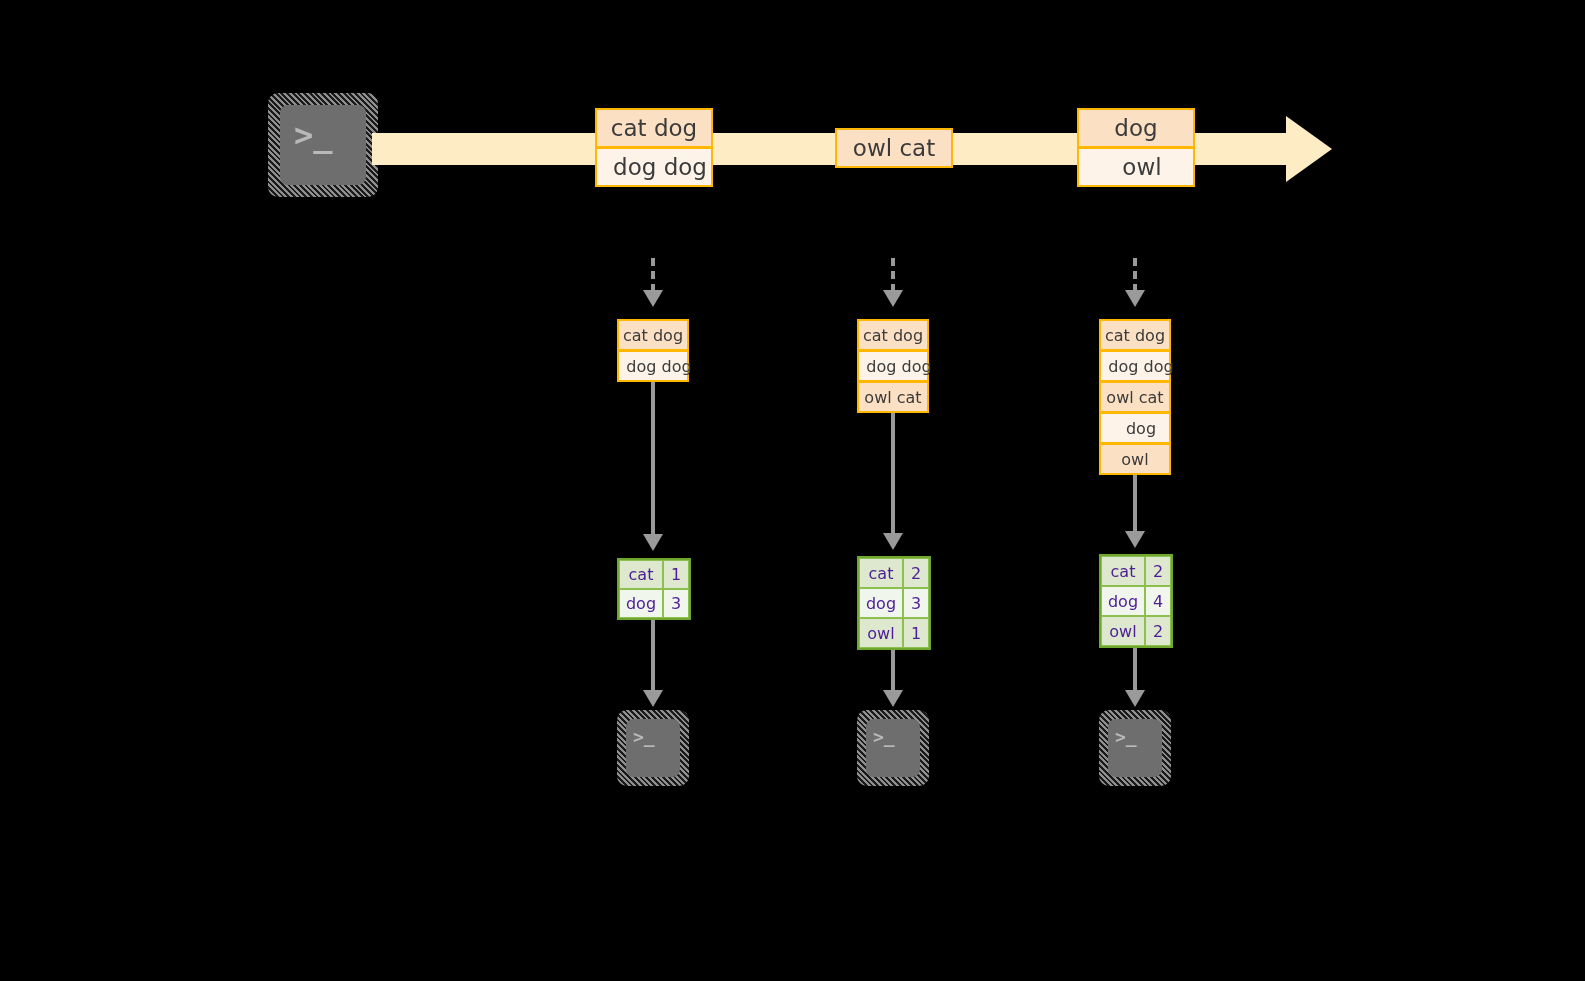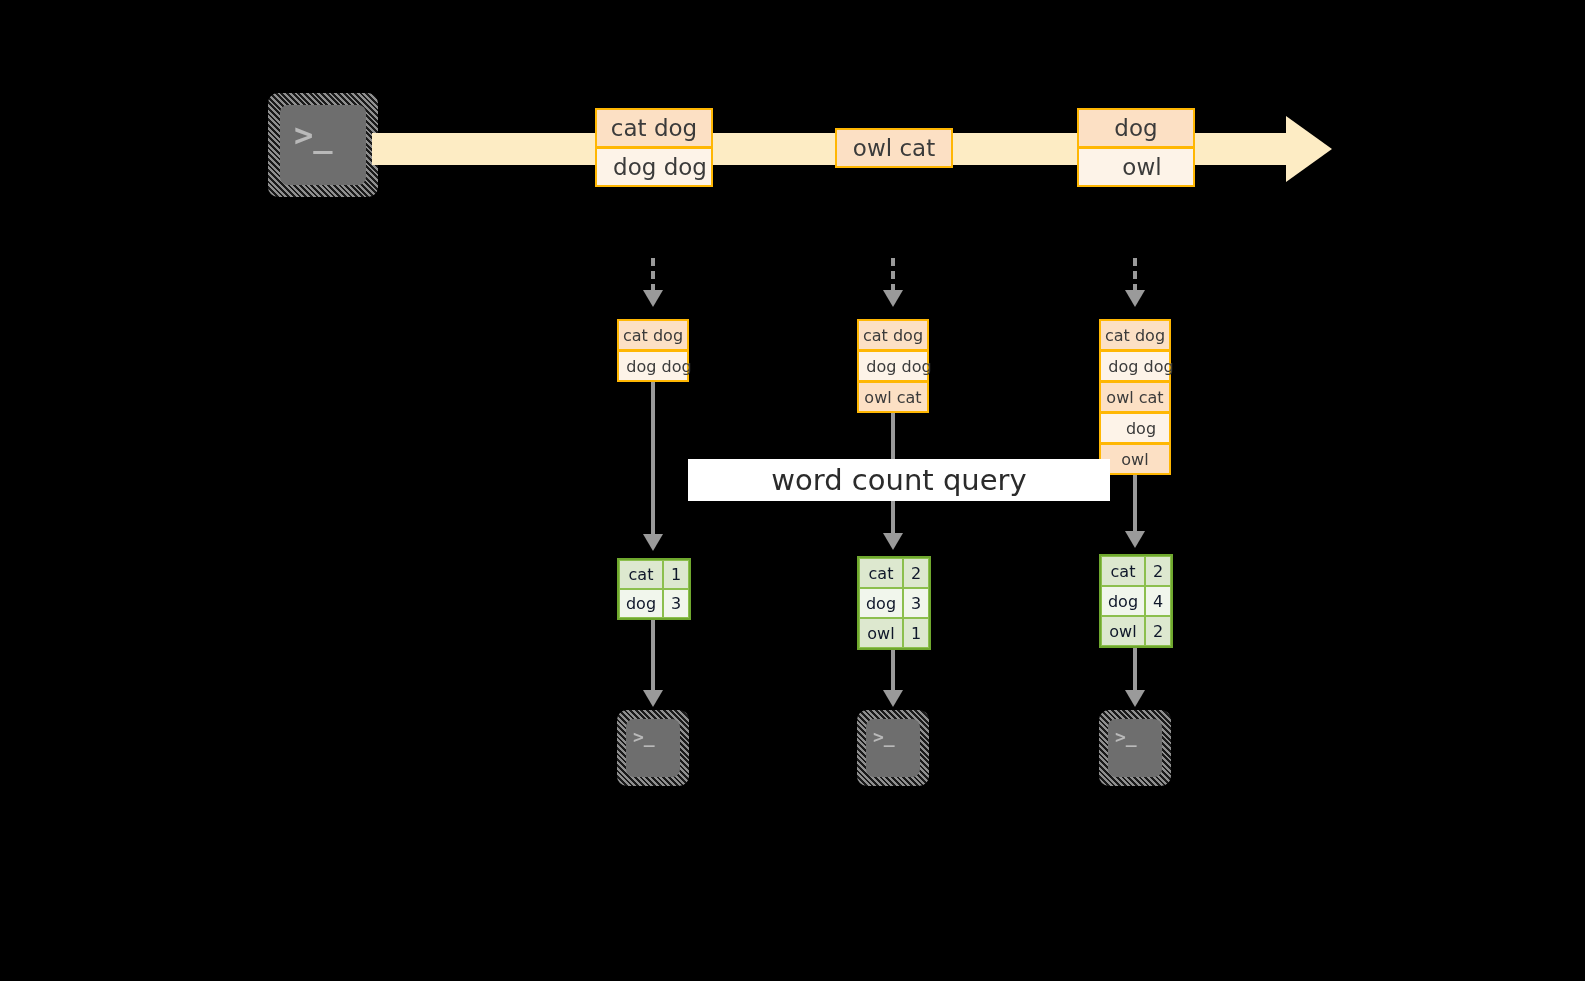--- a/index.html
+++ b/index.html
@@ -48,21 +48,21 @@
   .solid{position:absolute;width:4px;background:#9a9a9a;}
   .ahead{position:absolute;width:0;height:0;
          border-left:10px solid transparent;border-right:10px solid transparent;
          border-top:17px solid #9a9a9a;}
 
   
   .gtab{position:absolute;box-sizing:border-box;border:2px solid #6fa82e;
         display:flex;flex-direction:column;}
   .grow{display:flex;flex:1;}
   .gcell{box-sizing:border-box;display:flex;align-items:center;
-         justify-content:center;color:#0f172a;font-size:16px;
+         justify-content:center;color:#4c1d95;font-size:16px;
          border:1px solid #8cbf4d;}
   .gcell.k{flex:0 0 44px;}
   .gcell.v{flex:0 0 26px;}
   .gcell.sh{background:#dde8cf;}
   .gcell.lt{background:#f1f6ec;}
 
   
   .band{position:absolute;left:688px;top:459px;width:422px;height:42px;
         background:#fff;}
   .band span{position:absolute;left:0;top:0;width:422px;height:42px;
@@ -209,17 +209,14 @@
   </div>
 
   <div class="solid" style="left:1133px;top:648px;height:44px;"></div>
   <div class="ahead" style="left:1125px;top:690px;"></div>
 
   <div class="term term-sm" style="left:1099px;">
     <div class="inner"></div>
     <div class="glyph">&gt;_</div>
   </div>
 
-  <div class="band">
-    <span>word count query</span>
-  </div>
 
 </div>
 
 </body></html>

